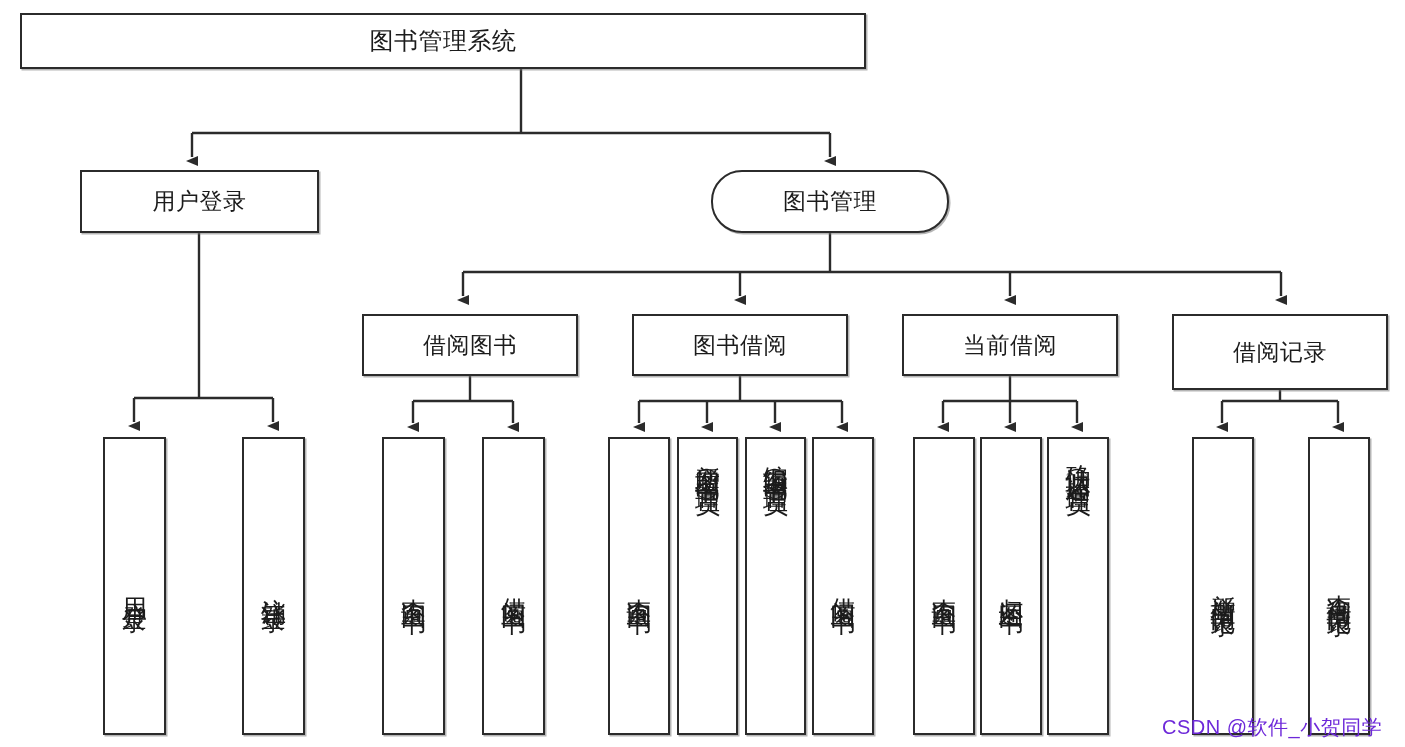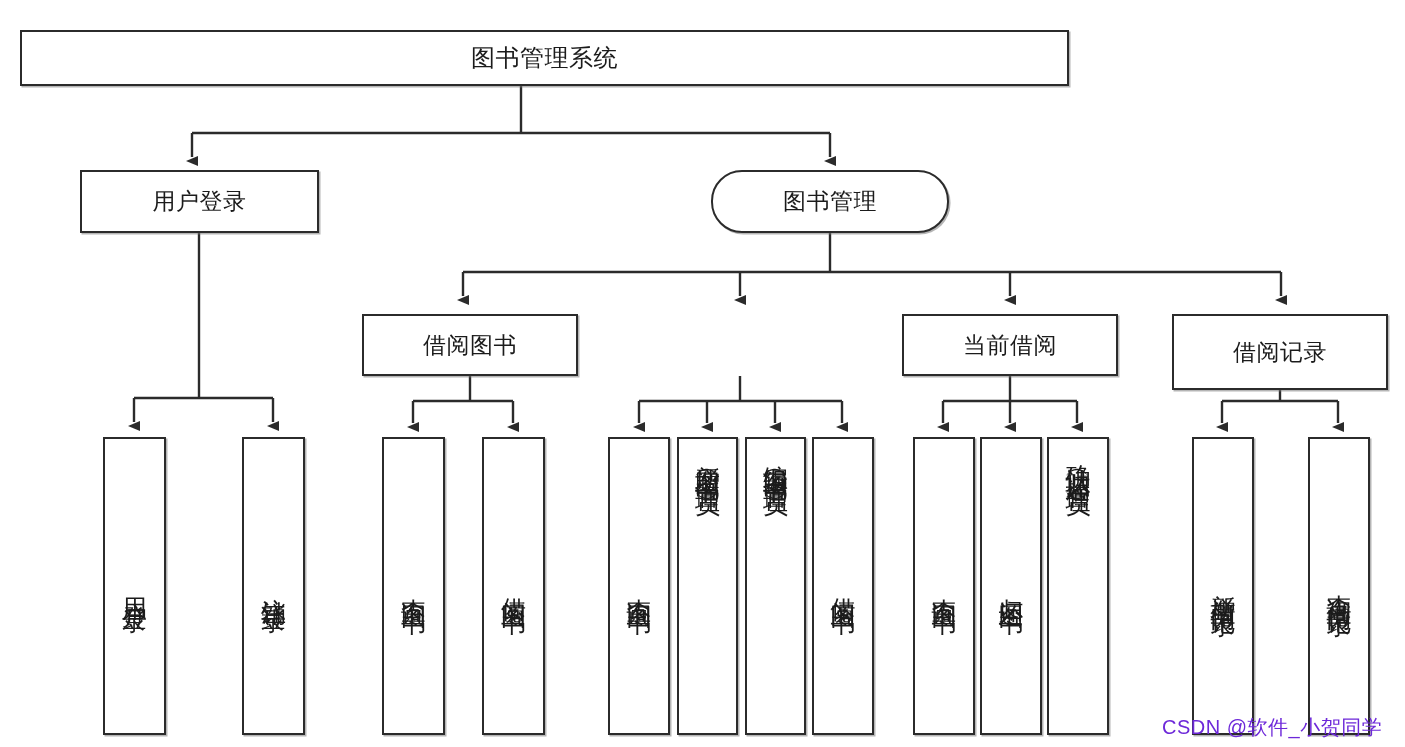--- a/index.html
+++ b/index.html
@@ -126,34 +126,37 @@
       <path d="M 1010 401 L 1010 423" marker-end="url(#arrow)"></path>
       <path d="M 1077 401 L 1077 423" marker-end="url(#arrow)"></path>
 
       <path d="M 1280 376 L 1280 401"></path>
       <path d="M 1222 401 L 1338 401"></path>
       <path d="M 1222 401 L 1222 423" marker-end="url(#arrow)"></path>
       <path d="M 1338 401 L 1338 423" marker-end="url(#arrow)"></path>
     </g>
   </svg>
 
-  <div class="node horiz root" style="left:20px; top:30px; width:1049px; height:56px;justify-content:center;">
+  <div class="node horiz root" style="left:20px; top:13px; width:846px; height:56px;justify-content:center;">
     <span class="label">图书管理系统</span>
   </div>
 
   <div class="node horiz" style="left:80px; top:170px; width:239px; height:63px;">
     <span class="label">用户登录</span>
   </div>
   <div class="node horiz" style="left:711px; top:170px; width:238px; height:63px;border-radius:31px;">
     <span class="label">图书管理</span>
   </div>
 
   <div class="node horiz" style="left:362px; top:314px; width:216px; height:62px;">
     <span class="label">借阅图书</span>
   </div>
+  <div class="node horiz" style="left:632px; top:314px; width:216px; height:62px;">
+    <span class="label">图书借阅</span>
+  </div>
   <div class="node horiz" style="left:902px; top:314px; width:216px; height:62px;">
     <span class="label">当前借阅</span>
   </div>
   <div class="node horiz" style="left:1172px; top:314px; width:216px; height:76px;">
     <span class="label">借阅记录</span>
   </div>
 
   <div class="node vert" style="left:103px; top:437px; width:63px; height:298px;">
     <span class="label">用户登录</span>
   </div>

